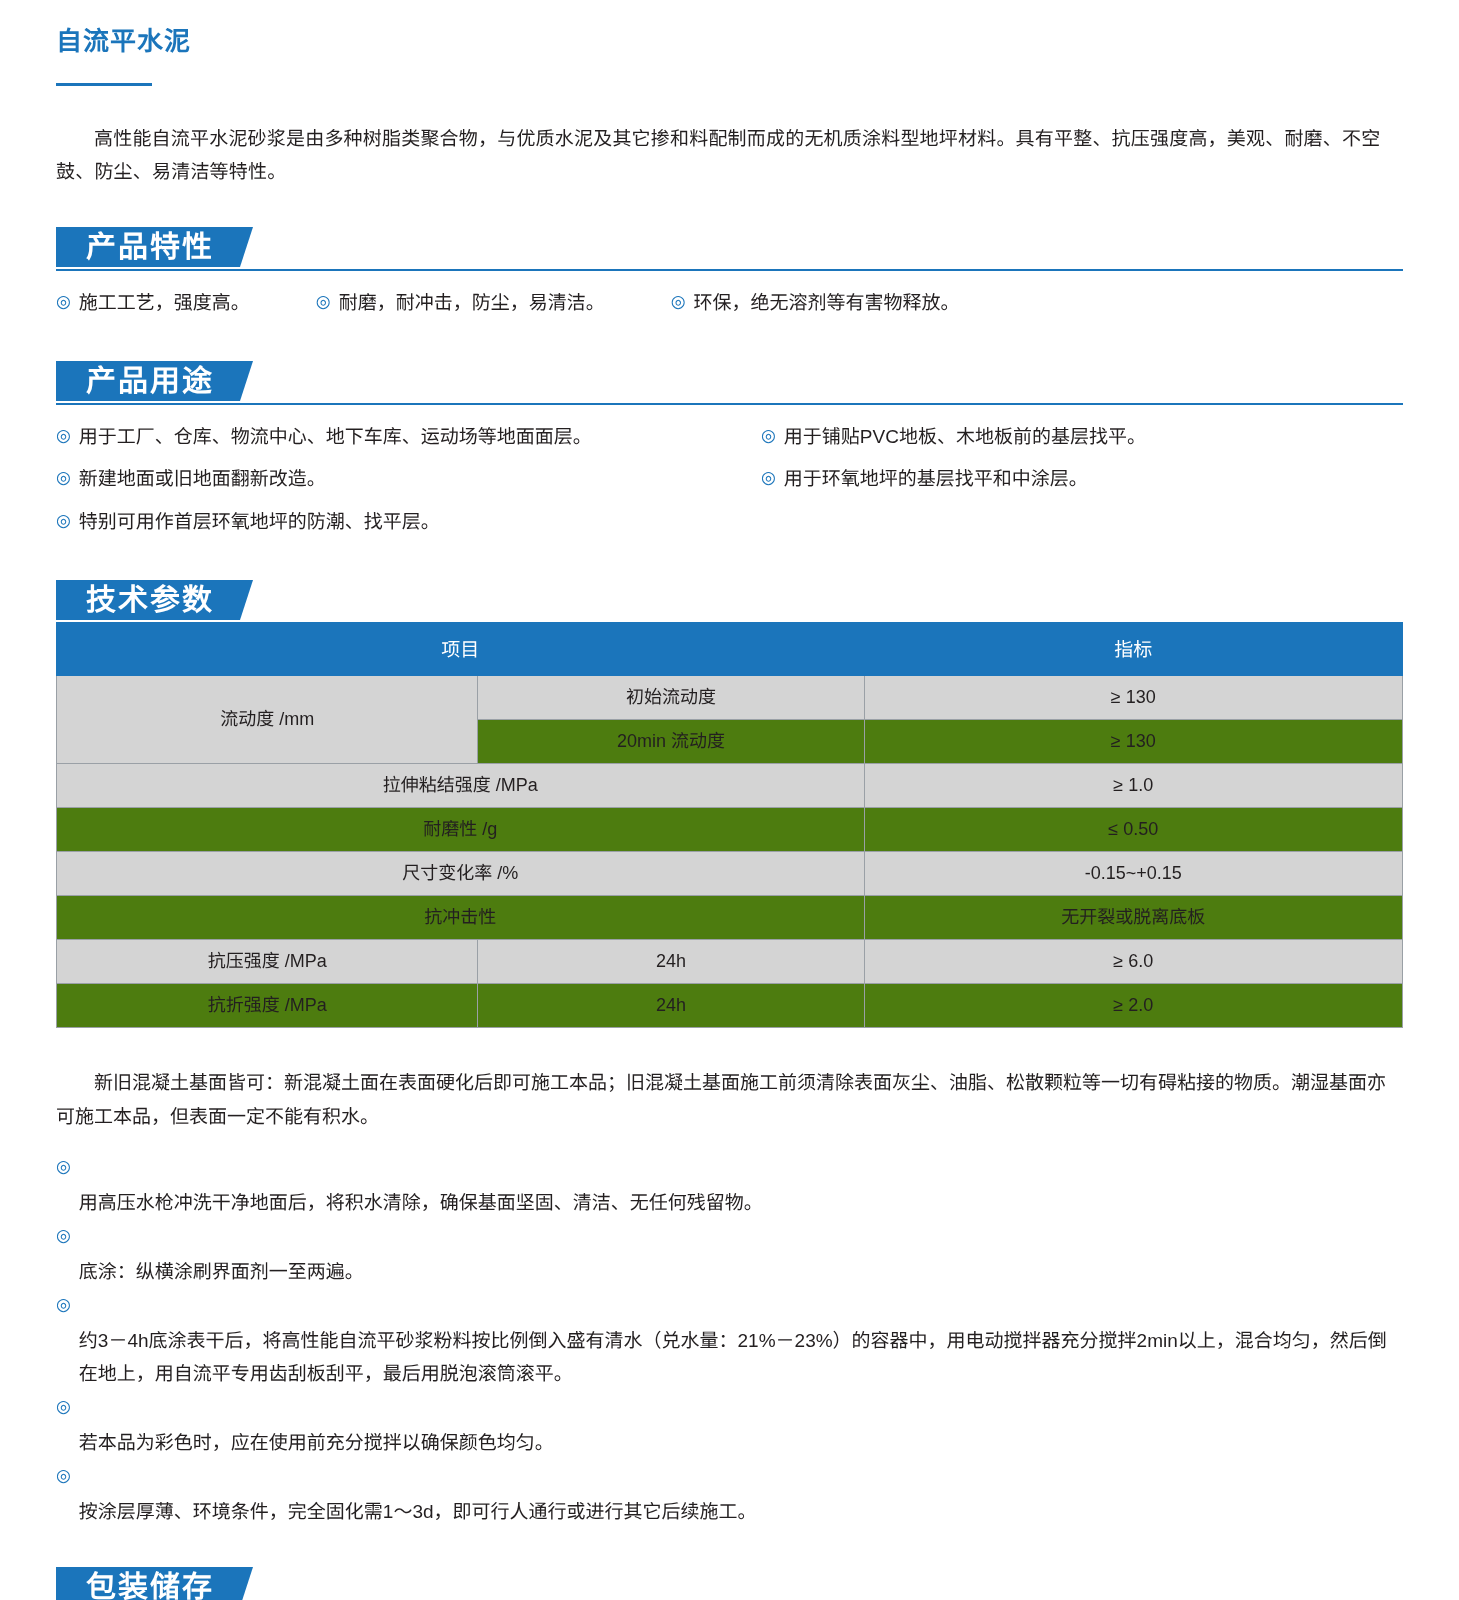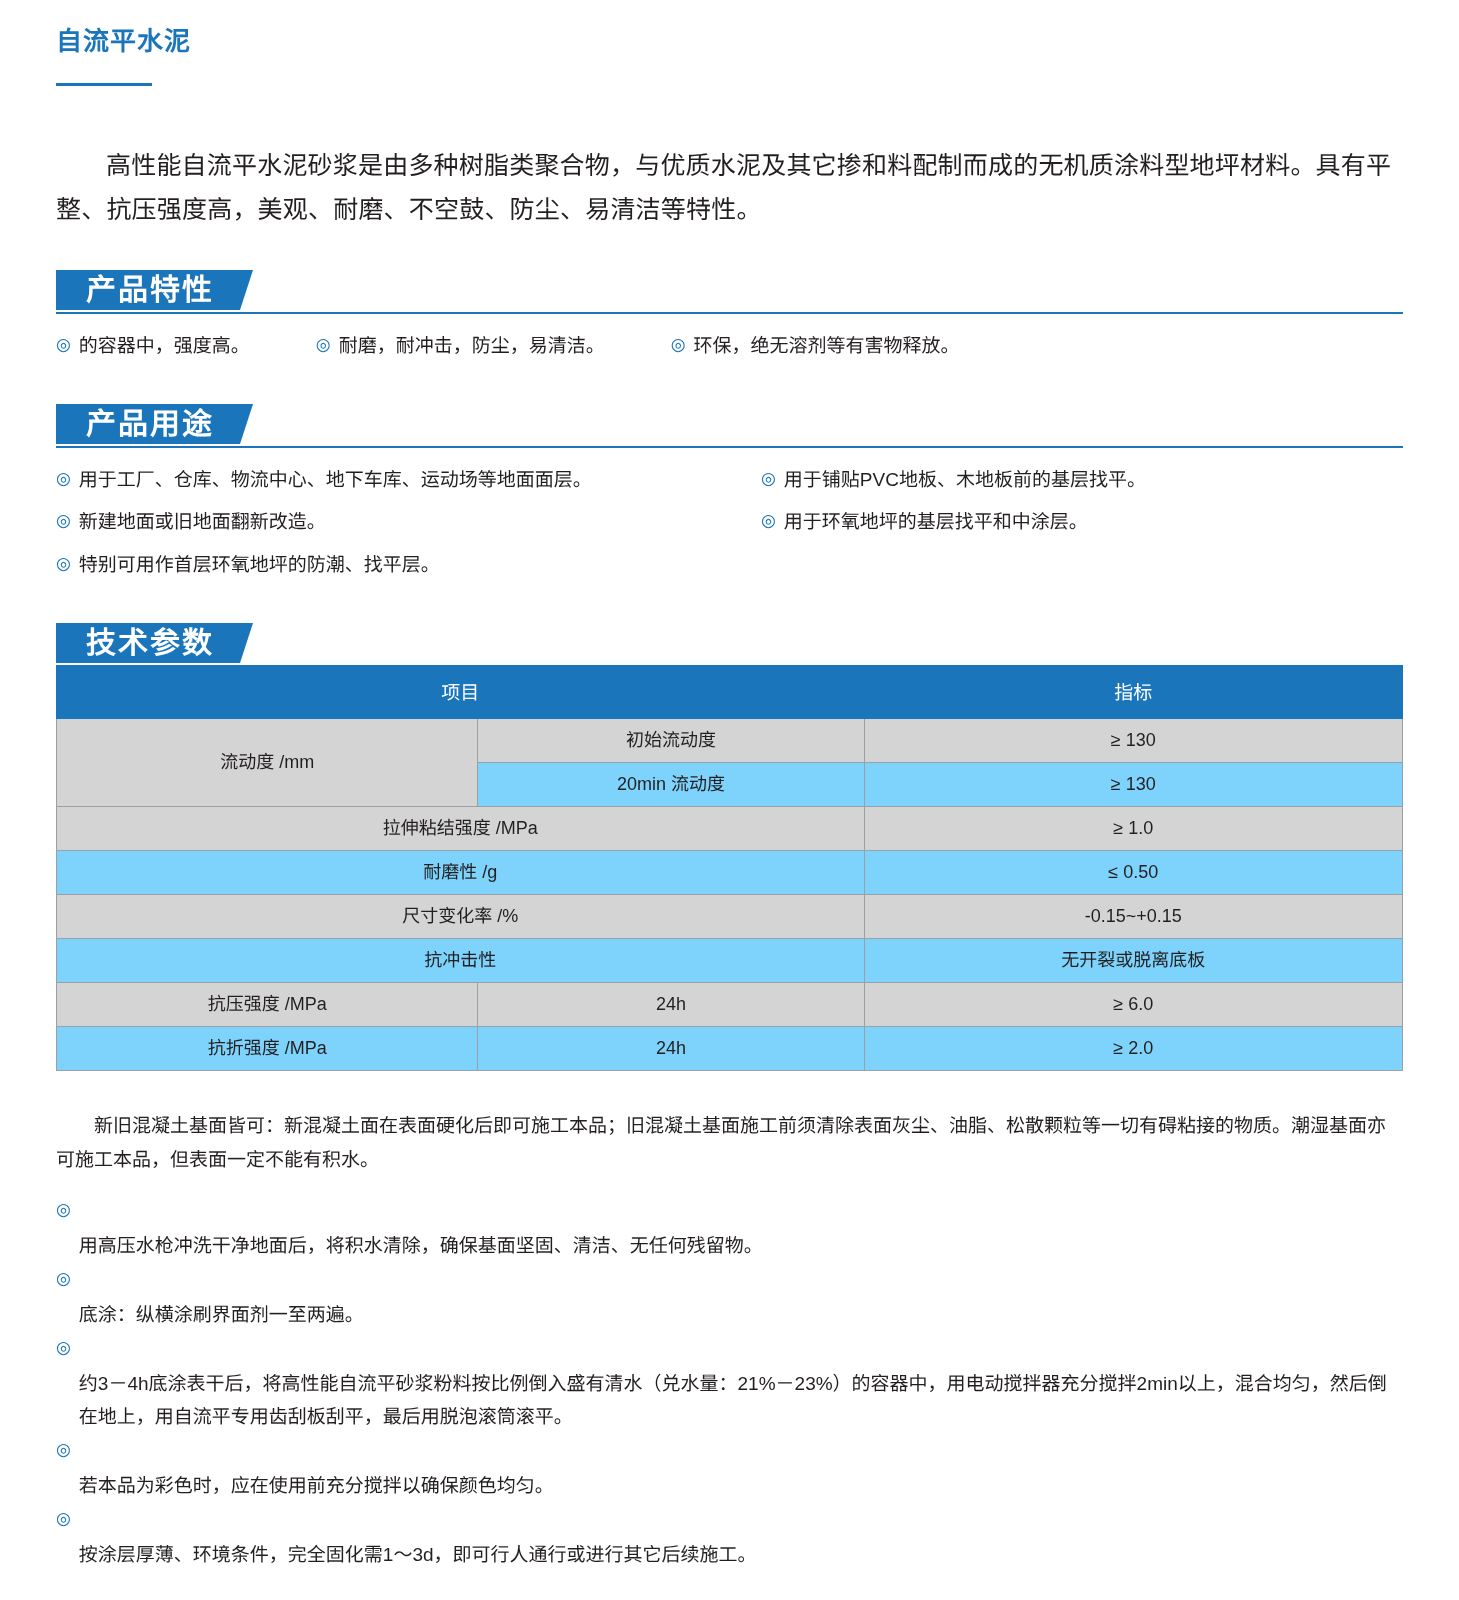--- a/index.html
+++ b/index.html
@@ -38,24 +38,24 @@
   .title-rule {
     width: 96px;
     height: 3px;
     background: #1b75bb;
     margin-top: 26px;
     margin-bottom: 0;
   }
 
   
   .intro {
-    font-size: 25px;
+    font-size: 19px;
     line-height: 1.75;
     text-indent: 2em;
-    margin-top: 58px;
+    margin-top: 36px;
     color: #231f20;
     letter-spacing: 0.2px;
   }
 
   
   .section {
     margin-top: 38px;
   }
   .sec-head {
     position: relative;
@@ -146,21 +146,21 @@
   }
   table.spec thead th {
     background: #1b75bb;
     color: #ffffff;
     border-color: #1b75bb;
     font-weight: normal;
     font-size: 19px;
     padding: 11px 8px;
   }
   table.spec tr.shade td { background: #d4d4d4; }
-  table.spec tr.plain td { background: #7dd3fc; }
+  table.spec tr.plain td { background: #4d7c0f; }
   .col-item { width: 60%; }
   .col-idx  { width: 40%; }
 
   
   .proc-intro {
     font-size: 19px;
     line-height: 1.75;
     text-indent: 2em;
     margin-top: 22px;
   }
@@ -186,21 +186,21 @@
     <p class="intro">高性能自流平水泥砂浆是由多种树脂类聚合物，与优质水泥及其它掺和料配制而成的无机质涂料型地坪材料。具有平整、抗压强度高，美观、耐磨、不空鼓、防尘、易清洁等特性。</p>
 
     <div class="section">
       <div class="sec-head">
         <span class="sec-tab">产品特性</span>
         <span class="sec-underline"></span>
       </div>
       <div class="bullet-row feat-list">
         <div class="bullet">
           <span class="dot">◎</span>
-          <span class="txt">的容器中，强度高。</span>
+          <span class="txt">施工工艺，强度高。</span>
         </div>
         <div class="bullet">
           <span class="dot">◎</span>
           <span class="txt">耐磨，耐冲击，防尘，易清洁。</span>
         </div>
         <div class="bullet">
           <span class="dot">◎</span>
           <span class="txt">环保，绝无溶剂等有害物释放。</span>
         </div>
       </div>

